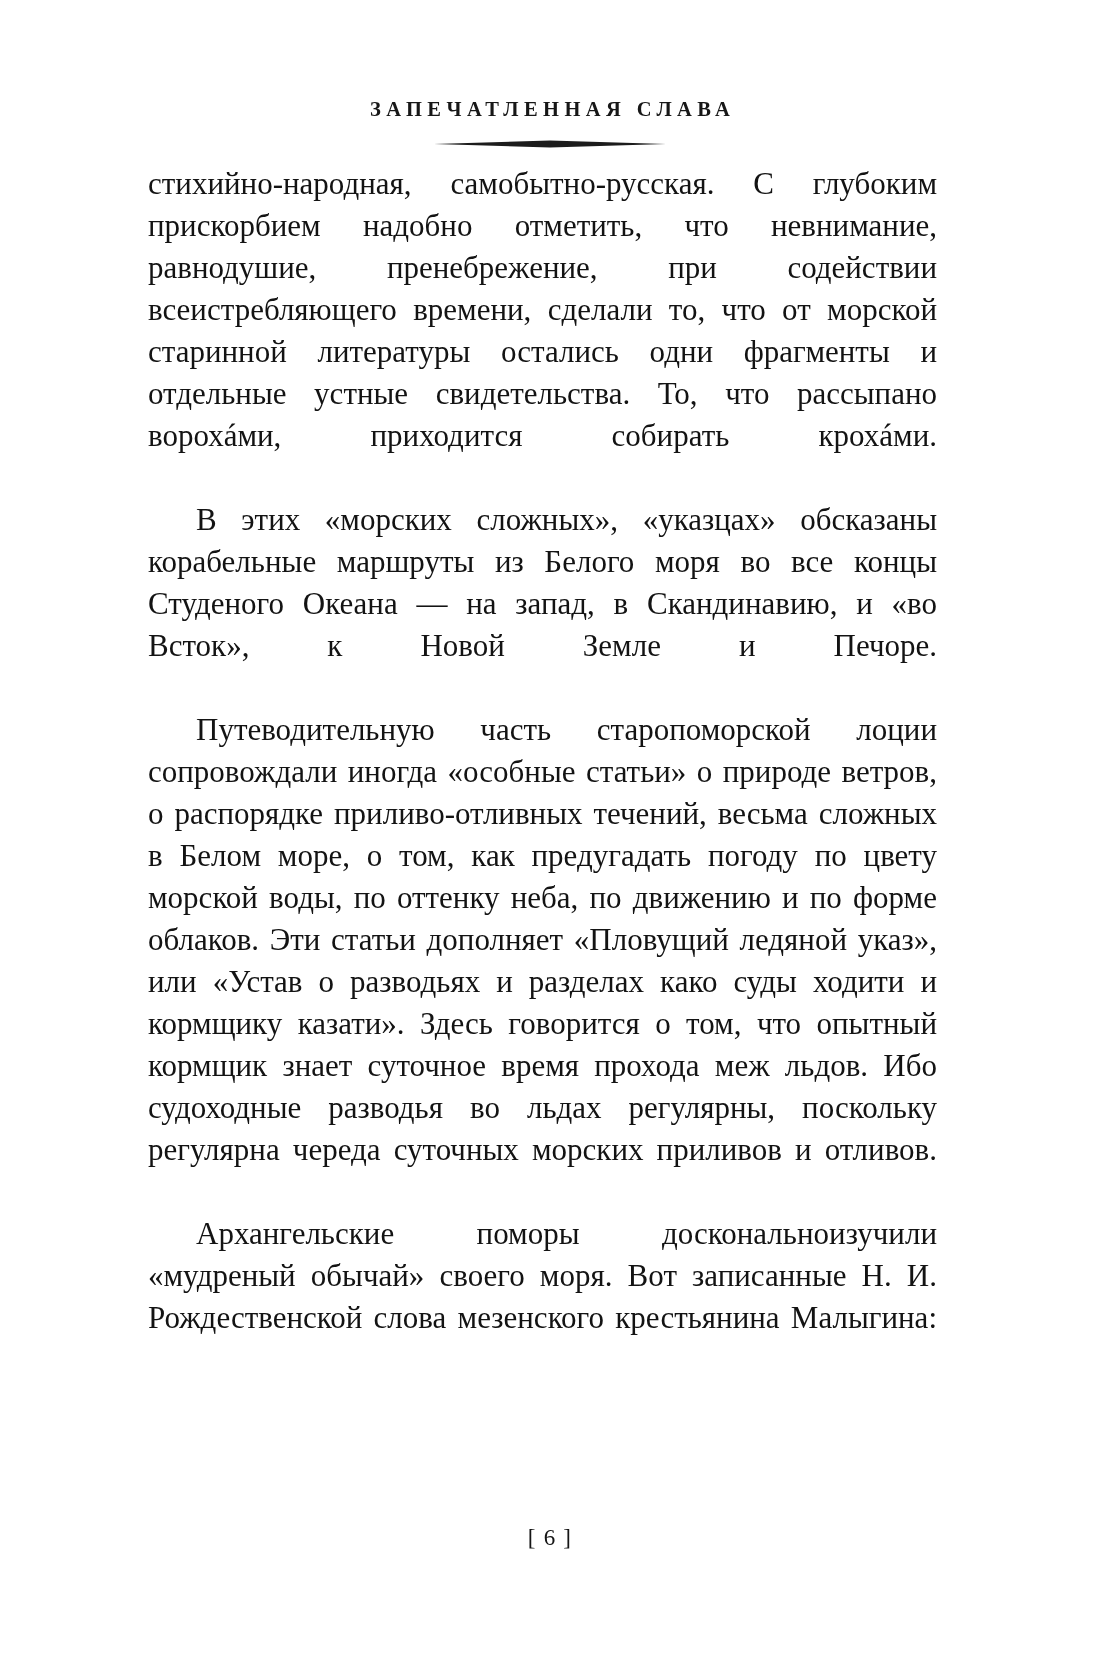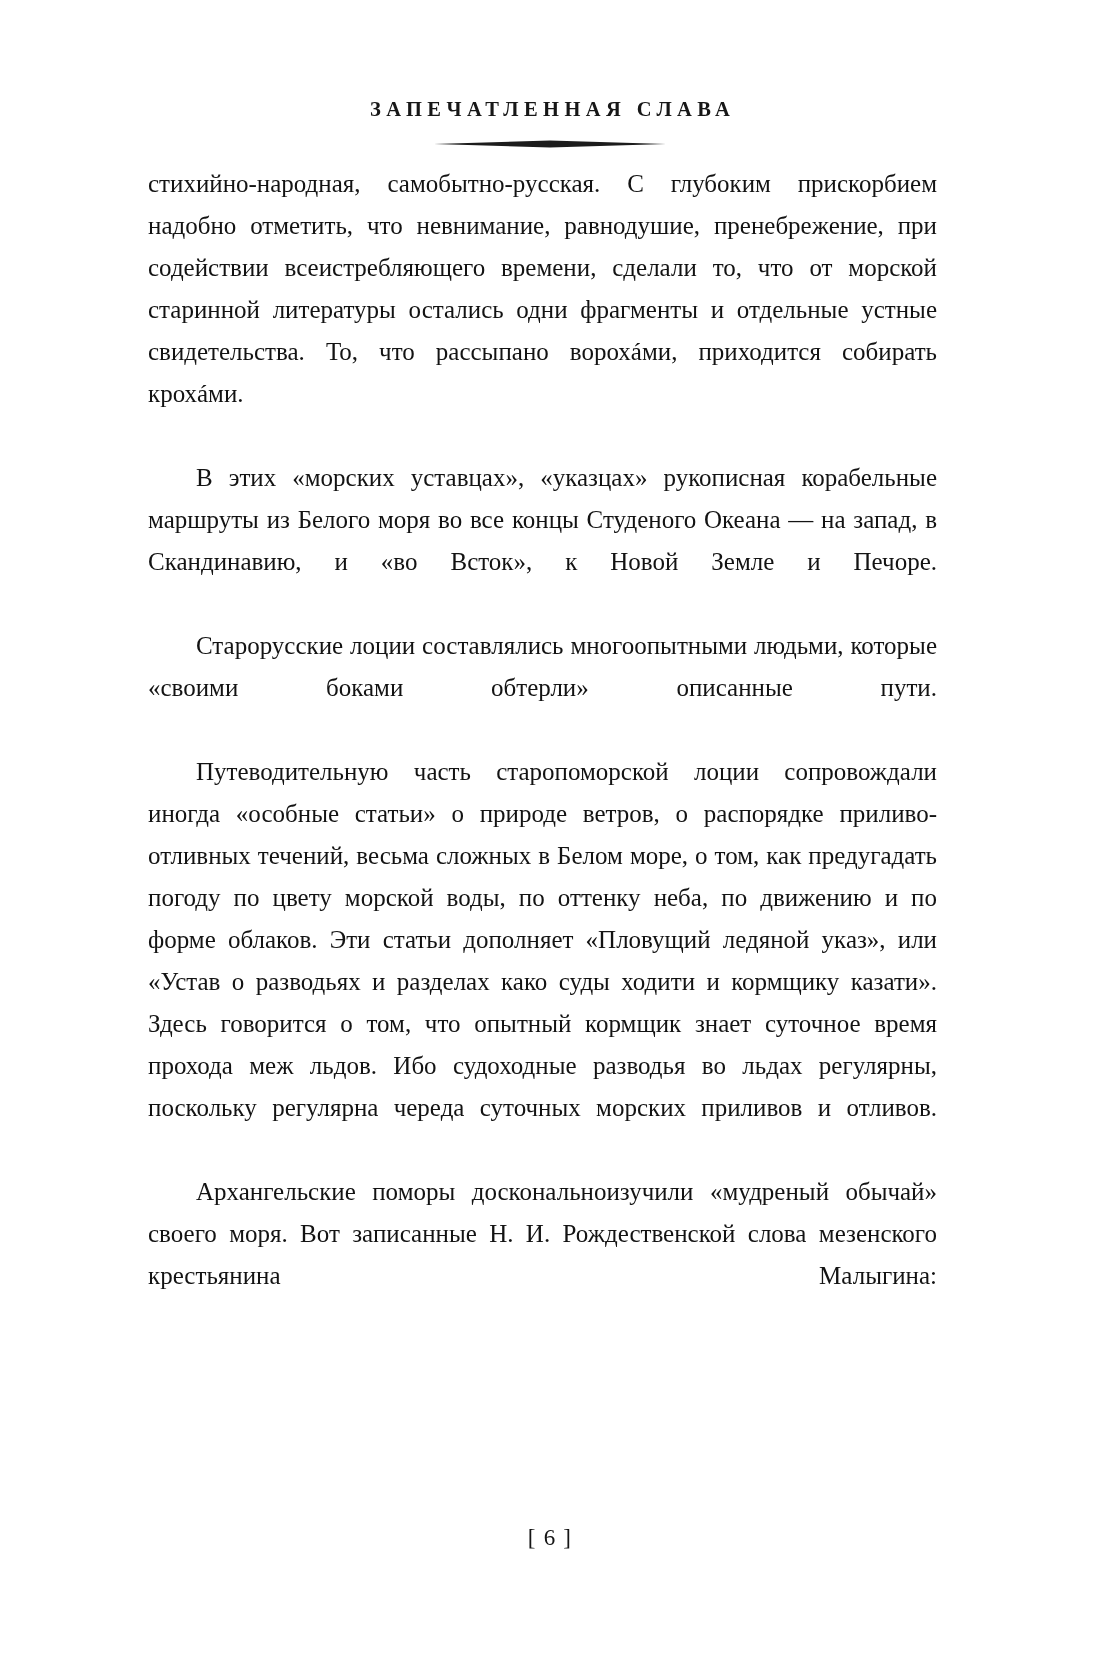--- a/index.html
+++ b/index.html
@@ -50,21 +50,21 @@
 
   
   .textblock {
     position: absolute;
     left: 148px;
     top: 163px;
     width: 789px;
   }
   p.para {
     margin: 0;
-    font-size: 25px;
+    font-size: 31px;
     line-height: 42.0px;
     text-align: justify;
     text-justify: inter-word;
     text-indent: 48px;
     hyphens: none;
     word-spacing: 0.1px;
     color: #131313;
   }
   p.para.no-indent {
     text-indent: 0;
@@ -98,22 +98,21 @@
   </div>
 
   <div class="head-rule">
     <svg width="232" height="8" viewBox="0 0 232 8" xmlns="http://www.w3.org/2000/svg">
       <polygon points="0,4 116,0.6 232,4 116,7.4" fill="#1c1c1c"></polygon>
     </svg>
   </div>
 
   <div class="textblock">
     <p class="para no-indent">стихийно-народная, самобытно-русская. С глубоким прискорбием надобно отметить, что невнимание, равнодушие, пренебрежение, при содействии всеистребляющего времени, сделали то, что от морской старинной литературы остались одни фрагменты и отдельные устные свидетельства. То, что рассыпано ворохáми, приходится собирать крохáми.</p>
-    <p class="para">В этих «морских уставцах», «указцах» рукописная корабельные маршруты из Белого моря во все концы Студеного Океана — на запад, в Скандинавию, и «во Всток», к Новой Земле и Печоре.</p>
-    <p class="para">Старорусские лоции составлялись многоопытными людьми, которые «своими боками обтерли» описанные пути.</p>
+    <p class="para">В этих «морских сложных», «указцах» обсказаны корабельные маршруты из Белого моря во все концы Студеного Океана — на запад, в Скандинавию, и «во Всток», к Новой Земле и Печоре.</p>
     <p class="para">Путеводительную часть старопоморской лоции сопровождали иногда «особные статьи» о природе ветров, о распорядке приливо-отливных течений, весьма сложных в Белом море, о том, как предугадать погоду по цвету морской воды, по оттенку неба, по движению и по форме облаков. Эти статьи дополняет «Пловущий ледяной указ», или «Устав о разводьях и разделах како суды ходити и кормщику казати». Здесь говорится о том, что опытный кормщик знает суточное время прохода меж льдов. Ибо судоходные разводья во льдах регулярны, поскольку регулярна череда суточных морских приливов и отливов.</p>
     <p class="para">Архангельские поморы доскональноизучили «мудреный обычай» своего моря. Вот записанные Н. И. Рождественской слова мезенского крестьянина Малыгина:</p>
 
   </div>
 
   <div class="folio">[ 6 ]</div>
 
 </div>
 
 </body></html>

